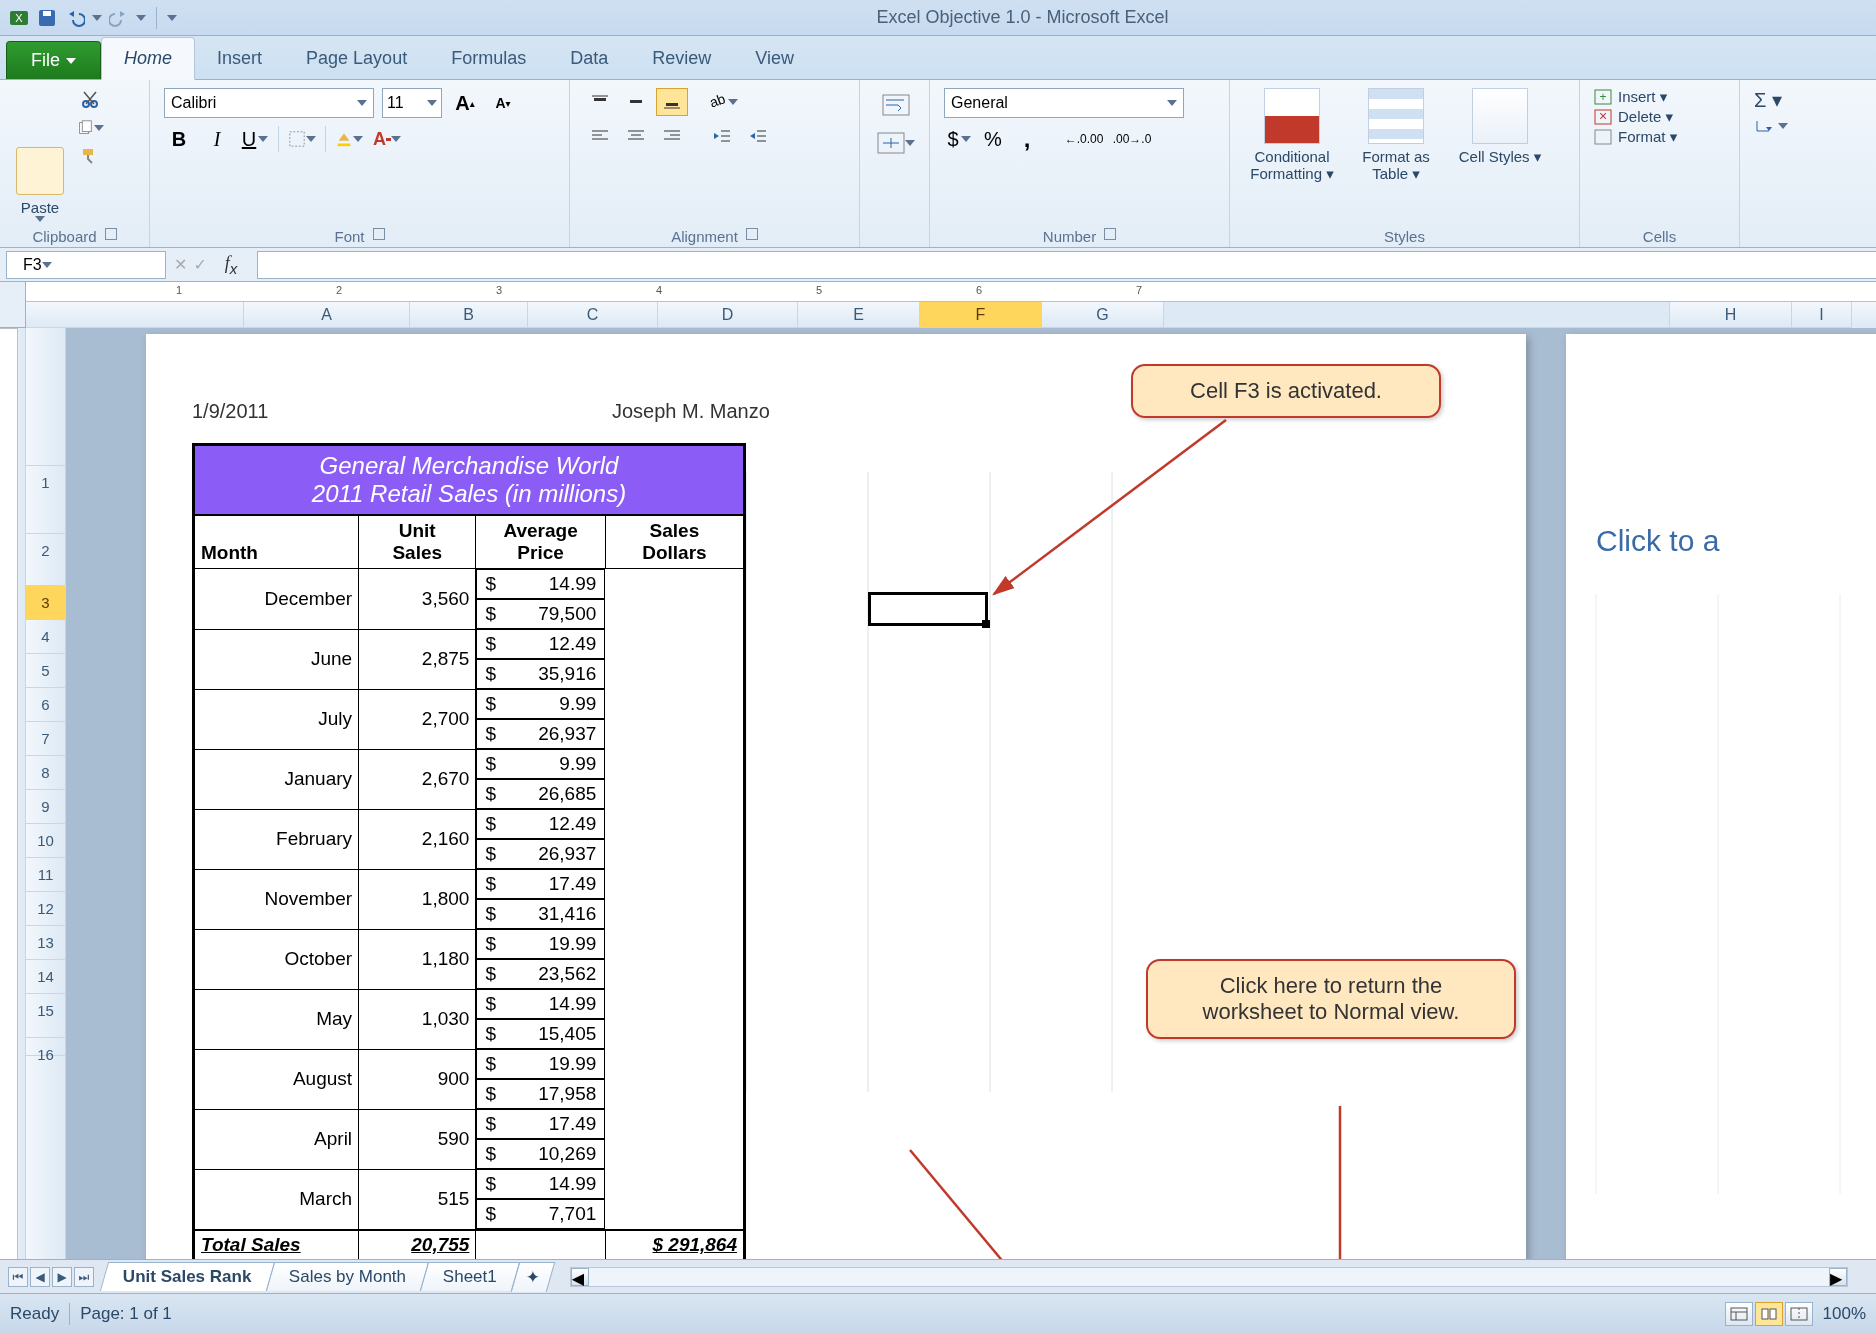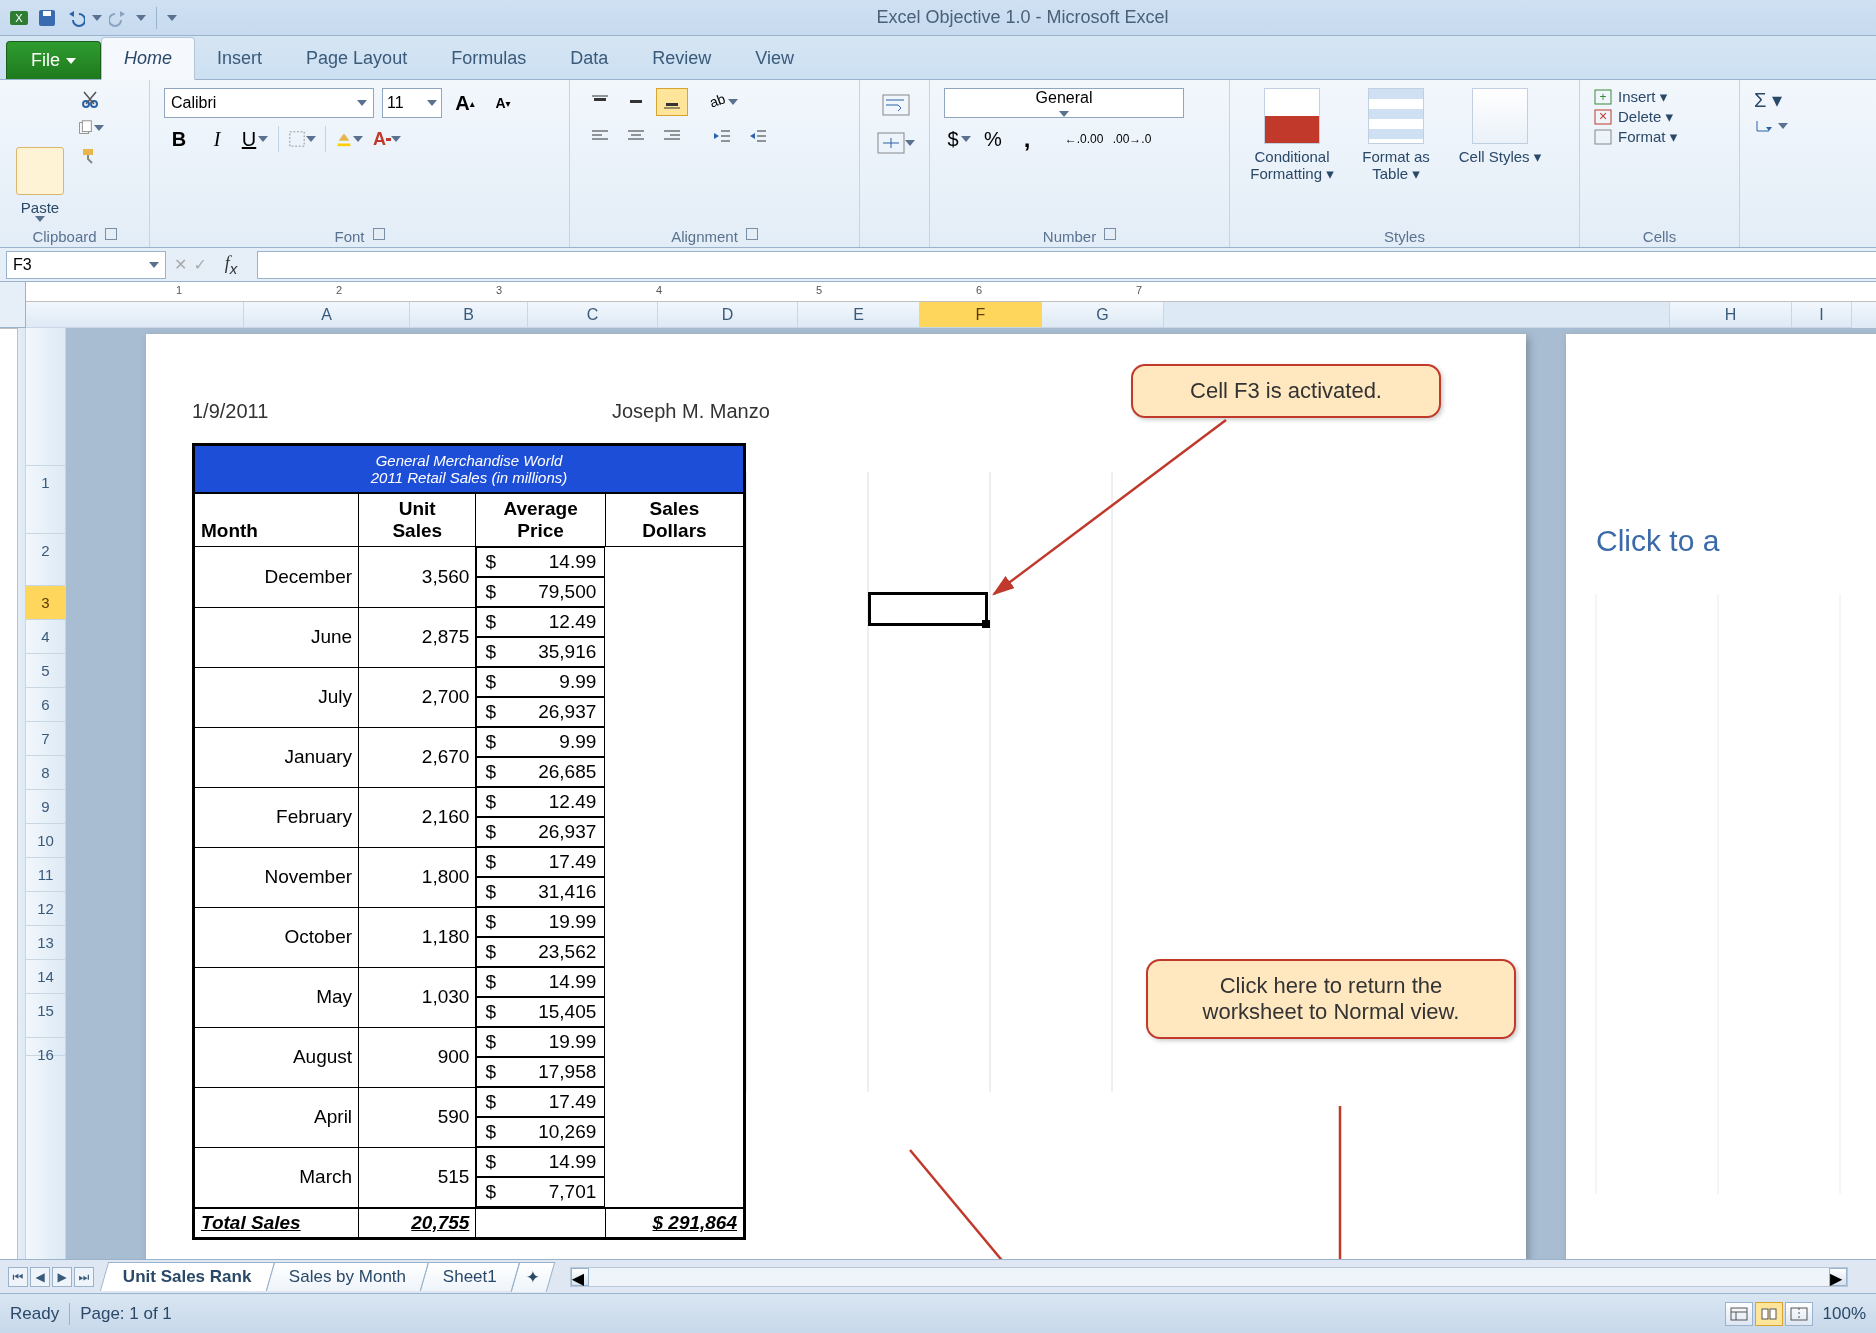--- a/index.html
+++ b/index.html
@@ -40,38 +40,38 @@
 .bold-b { font-weight:bold; font-size:20px;} .italic-b{ font-style:italic; font-size:20px; font-family:serif;} .under-b{ text-decoration:underline; font-size:20px;}
 
 
 .align-body { display:flex; flex-direction:column; gap:6px; padding:4px 6px;}
 .align-row { display:flex; gap:4px;}
 .align-btn { width:32px; height:28px; display:flex; align-items:center; justify-content:center;}
 .align-btn.active { background:#ffe59a; border:1px solid #d9a42e; }
 
 
 .num-body { display:flex; flex-direction:column; gap:6px; padding:4px 6px;}
-.num-combo { width: 240px; height:30px; background:#fff; border:1px solid #8fa6bd; display:flex; align-items:center; padding:0 6px; justify-content:space-between;flex-direction:column;}
+.num-combo { width: 240px; height:30px; background:#fff; border:1px solid #8fa6bd; display:flex; align-items:center; padding:0 6px; justify-content:space-between;}
 
 
 .styles-body{ display:flex; gap:4px; align-items:flex-start; padding:4px;}
 .style-btn{ display:flex; flex-direction:column; align-items:center; width:100px;}
 .style-btn .ph{ width:56px; height:56px; background:linear-gradient(#fff,#eaf1f9); border:1px solid #c0d0e0;}
 .style-btn .label{ font-size:15px; color:#2a4868; text-align:center; margin-top:4px;}
 
 
 .cells-body{ display:flex; flex-direction:column; gap:2px; padding:4px 6px;}
 .cells-item{ display:flex; align-items:center; gap:6px; font-size:15px; color:#2a4868;}
 
 
 .edit-body{ display:flex; flex-direction:column; gap:6px; padding:4px 6px;}
 
 
 .fx-bar { height: 34px; background: #e6eef7; border-bottom: 1px solid #9ab3cd; display: flex; align-items: center; }
-.namebox { width: 160px; height: 28px; background:#fff; border:1px solid #9ab3cd; margin-left:6px; display:flex; align-items:center; padding:0 6px; justify-content:space-between; font-size:16px;}
+.namebox { width: 160px; height: 28px; background:#fff; border:1px solid #9ab3cd; margin-left:6px; display:flex; align-items:center; padding:0 16px; justify-content:flex-start; font-size:16px;}
 .fx-label { margin: 0 12px; font-style: italic; font-family: serif; font-size: 18px; color:#333;}
 .fx-input { flex:1; height:28px; background:#fff; border:1px solid #9ab3cd; border-right:none;}
 
 
 .hdr-area { display:flex; height: 46px; }
 .corner { width: 26px; background:#e6eef7; border-right:1px solid #9ab3cd; border-bottom:1px solid #9ab3cd;}
 .ruler-wrap { flex:1; display:flex; flex-direction:column;}
 .ruler { height: 20px; background:#fff; border-bottom:1px solid #c0c0c0; position:relative; font-size:11px; color:#555;}
 .ruler-mark{ position:absolute; top:2px; }
 .col-head-row { height:26px; display:flex; background:linear-gradient(#f2f7fc,#dde9f5);}
@@ -91,21 +91,21 @@
 .page-canvas { flex:1; position:relative; overflow:hidden; background:#a9bdd2;}
 .page { position:absolute; left:80px; top:6px; width:1380px; height:940px; background:#fff; box-shadow:3px 3px 8px rgba(0,0,0,.25);}
 .page-right { position:absolute; left:1500px; top:6px; width:700px; height:940px; background:#fff; box-shadow:3px 3px 8px rgba(0,0,0,.25);}
 
 .page-header { display:flex; padding: 66px 46px 20px 46px; font-size:20px; color:#333;}
 .page-header .date { flex:0 0 420px;}
 .page-header .author{}
 
 
 .dtable { margin-left:46px; border:3px solid #000; border-collapse:collapse; width:554px; font-size:19px;}
-.dtable .titlecell { background:#1d4ed8; color:#fff; font-style:italic; text-align:center; padding:6px 0; border-bottom:2px solid #000; font-family:"Times New Roman",serif; font-size:15px;}
+.dtable .titlecell { background:#8b5cf6; color:#fff; font-style:italic; text-align:center; padding:6px 0; border-bottom:2px solid #000; font-family:"Times New Roman",serif; font-size:24px;}
 .dtable th { border:1px solid #000; padding:4px 6px; text-align:center; font-weight:bold; background:#fff; vertical-align:bottom;}
 .dtable th.month { text-align:left; }
 .dtable td { border:1px solid #000; padding:3px 6px; background:#fff;}
 .dtable td.txt { text-align:right;}
 .dtable td.num { text-align:right;}
 .dtable td.cur { display:flex; justify-content:space-between; padding:3px 8px;}
 .dtable .total td { border-top:2px solid #000; font-weight:bold; font-style:italic; text-decoration:underline;}
 .dtable .total td.label { text-align:left;}
 
 

